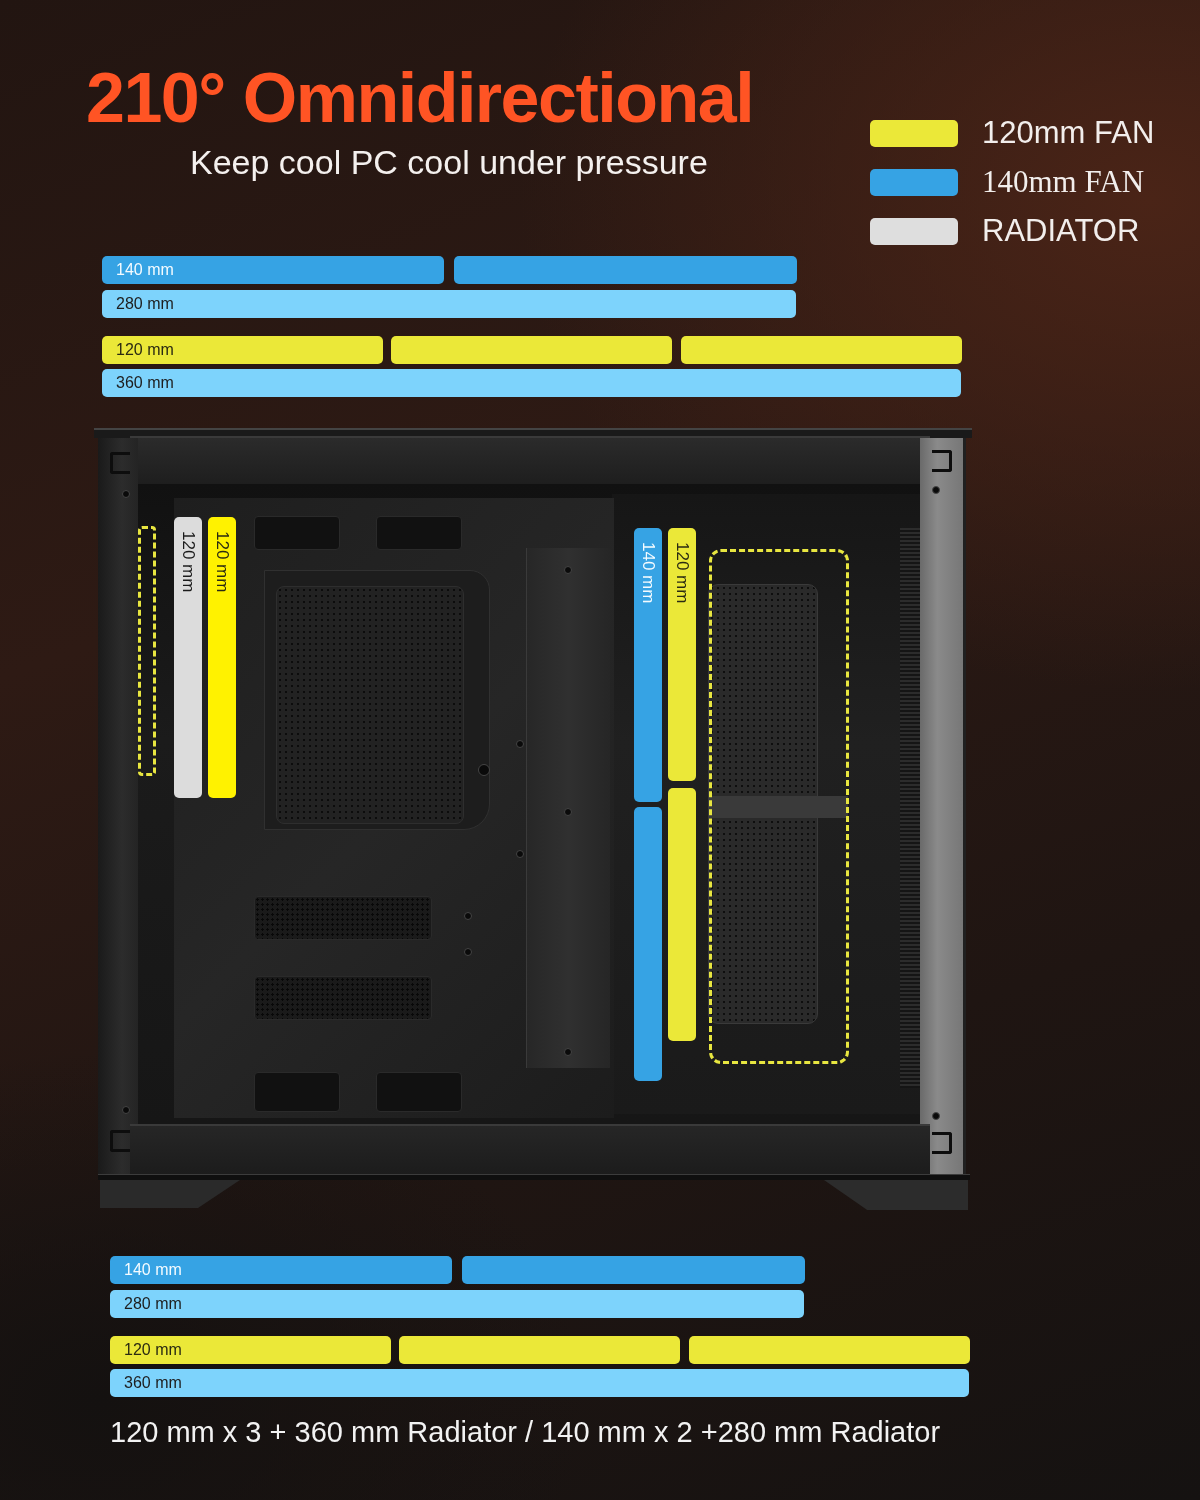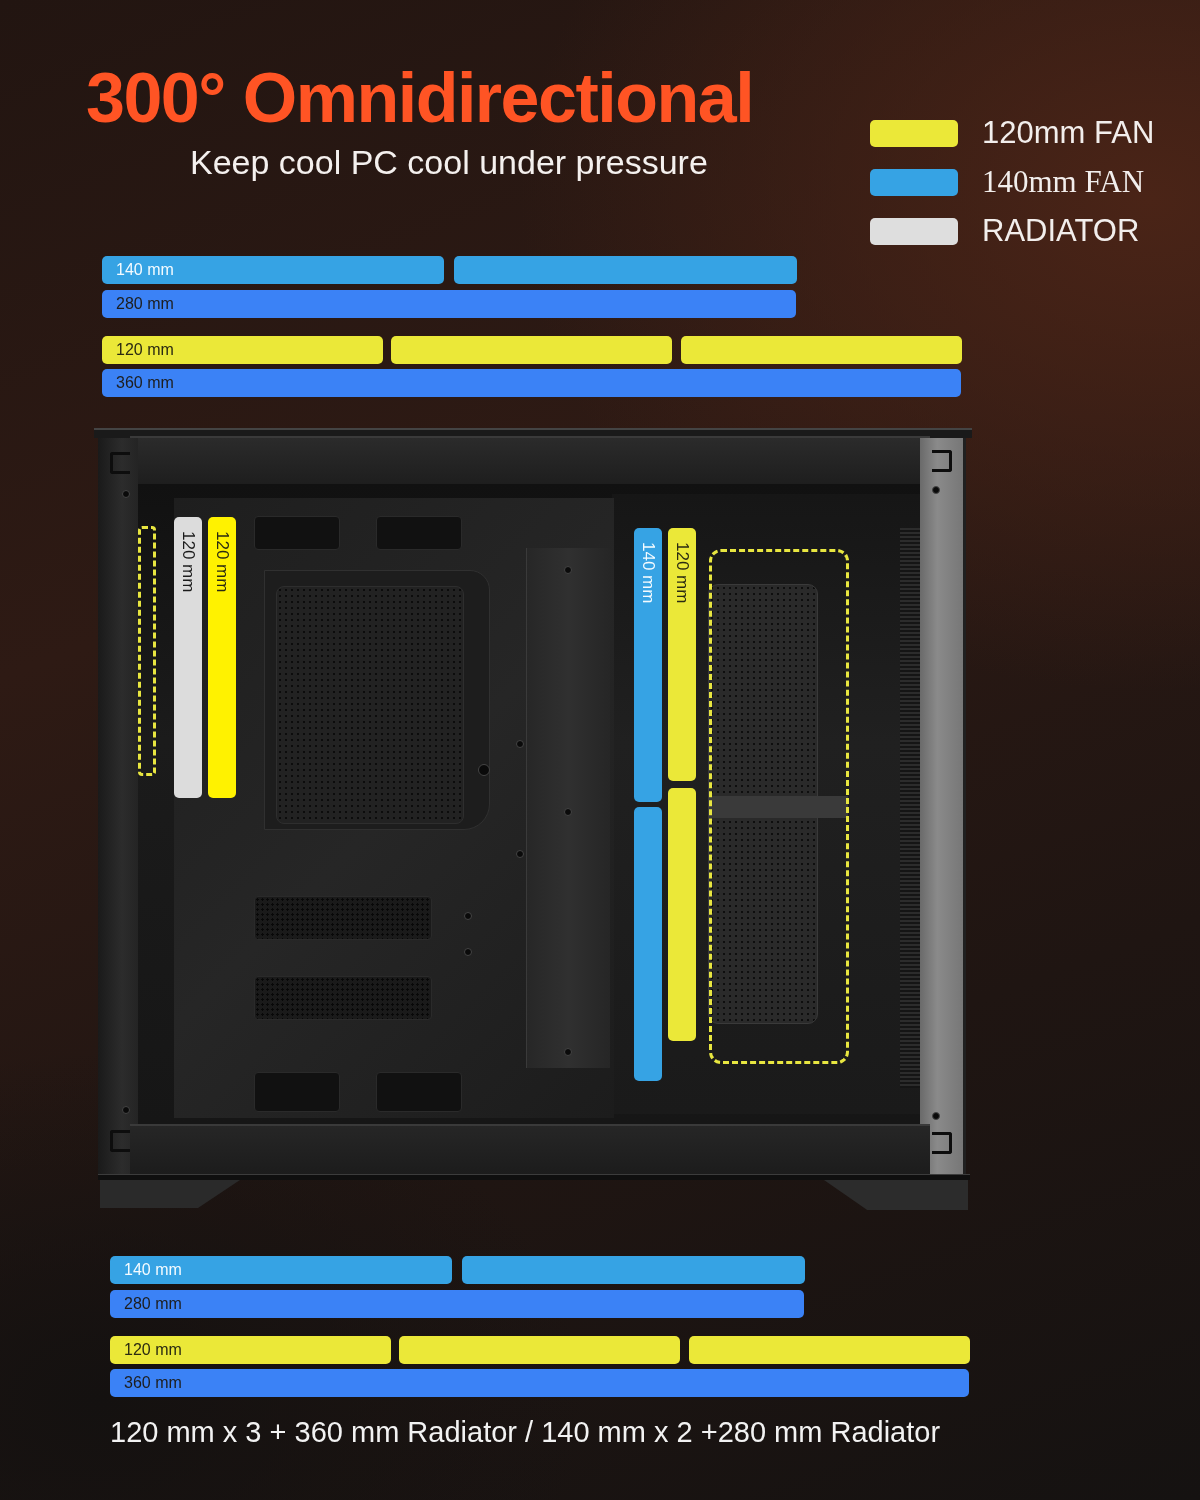--- a/index.html
+++ b/index.html
@@ -39,21 +39,21 @@
   .legend-swatch { width: 88px; height: 27px; border-radius: 5px; }
   .legend-label { margin-left: 24px; font-size: 31px; color: #f2eeec; white-space: nowrap; line-height: 34px; }
 
   
   .bar {
     height: 28px; border-radius: 5px;
     font-size: 16px; line-height: 28px; padding-left: 14px; white-space: nowrap;
   }
   .bar.blue { background: #36a3e4; color: #f4fbff; }
   .bar.yellow { background: #ebe838; color: #2a2a12; }
-  .bar.white { background: #3b82f6; color: #1d1d1d; }
+  .bar.white { background: #7dd3fc; color: #1d1d1d; }
 
   
   .caption { left: 110px; top: 1414px; font-size: 29px; color: #f2f2f2; white-space: nowrap; line-height: 36px; }
 
   
   .case { left: 94px; top: 428px; width: 878px; height: 786px; }
   .case-top-rail {
     left: 36px; top: 8px; width: 800px; height: 48px;
     background: linear-gradient(180deg, #2b2b2b 0%, #1e1e1e 100%);
     border-top: 2px solid #3a3a3a;
@@ -152,21 +152,21 @@
   .vbar.blue { background: #36a3e4; color: #f4fbff; }
 
   .dash-box {
     border: 3px dashed #e8e640;
     border-radius: 12px;
   }
 </style>
 </head>
 <body>
 
-<div class="abs title">300° Omnidirectional</div>
+<div class="abs title">210° Omnidirectional</div>
 <div class="abs subtitle">Keep cool PC cool under pressure</div>
 
 <div>
   <div class="abs legend-row" style="top:118px;">
     <div class="legend-swatch" style="background:#ebe838;"></div>
     <span class="legend-label">120mm FAN</span>
   </div>
   <div class="abs legend-row" style="top:167px;font-family:Liberation Serif, serif;">
     <div class="legend-swatch" style="background:#36a3e4;"></div>
     <span class="legend-label">140mm FAN</span>

